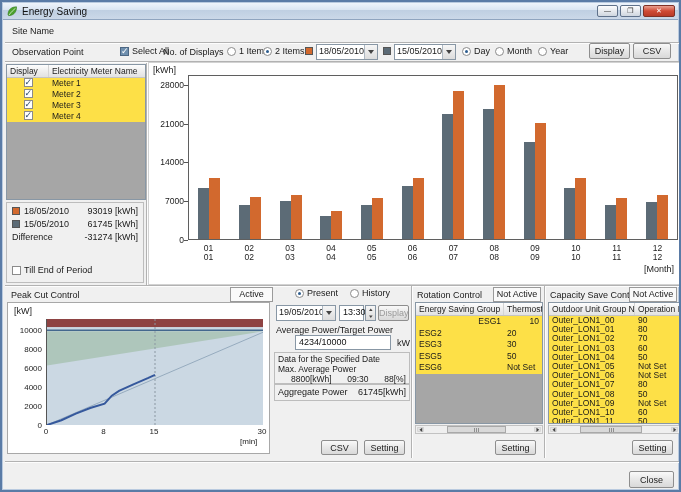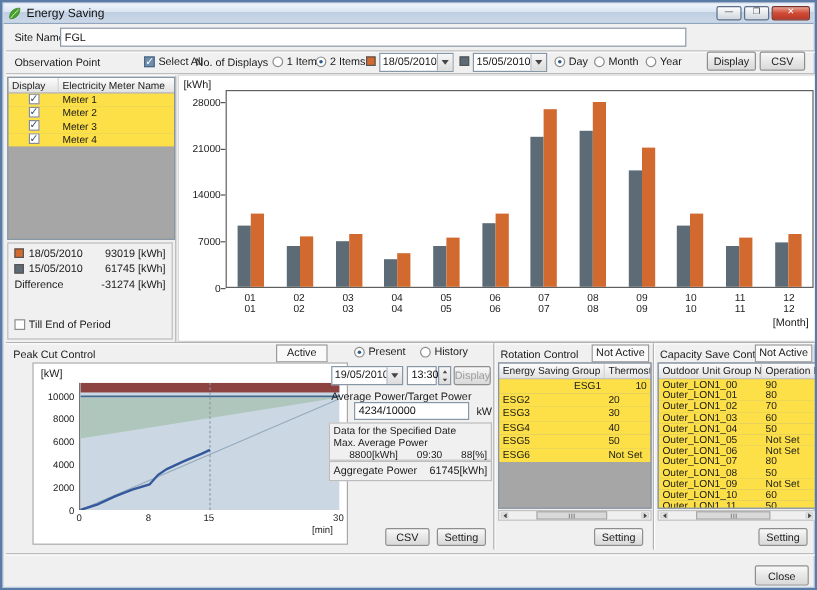--- a/index.html
+++ b/index.html
@@ -76,21 +76,20 @@
     </svg>
     <span class="title-text">Energy Saving</span>
     <div class="winbtn">—</div>
     <div class="winbtn">❐</div>
     <div class="winbtn close">✕</div>
   </div>
 
   <div class="client">
 
     <span class="lbl" style="left:7px;top:6px;">Site Name</span>
-    <input class="textbox" style="left: 45px; top: 3px; width: 522px; height: 16px;" readonly="" value="FGL">
     <div class="hsep" style="top:22px;"></div>
 
     <span class="lbl" style="left:7px;top:27px;">Observation Point</span>
     <span class="ctl" style="left:115px;top:26px;">
       <span class="cb checked filled"></span>
       <span>Select All</span>
     </span>
     <span class="lbl" style="left:158px;top:27px;">No. of Displays</span>
     <span class="ctl" style="left:222px;top:26px;">
       <span class="radio"></span>
@@ -308,21 +307,21 @@
     <div class="statusbox" style="left:225px;top:267px;width:43px;height:15px;">Active</div>
     <span class="ctl" style="left:290px;top:268px;">
       <span class="radio sel"></span>
       <span>Present</span>
     </span>
     <span class="ctl" style="left:345px;top:268px;">
       <span class="radio"></span>
       <span>History</span>
     </span>
 
-    <div class="chart-panel" style="left:2px;top:282px;width:263px;height:152px;border-color:#a8a8a8;margin-left:20px;">
+    <div class="chart-panel" style="left:2px;top:282px;width:263px;height:152px;border-color:#a8a8a8;">
       <span class="lbl" style="left:6px;top:3px;color:#222;">[kW]</span>
       <div>
           <div class="pytick" style="top: 118px;">0</div>
           <div class="pytick" style="top: 99.0714px;">2000</div>
           <div class="pytick" style="top: 80.1429px;">4000</div>
           <div class="pytick" style="top: 61.2143px;">6000</div>
           <div class="pytick" style="top: 42.2857px;">8000</div>
           <div class="pytick" style="top: 23.3571px;">10000</div>
         </div>
       <div style="position:absolute;left:38px;top:16px;width:216px;height:106px;border-left:1px solid #555;border-bottom:1px solid #555;">
@@ -400,24 +399,20 @@
           </div>
           <div class="trow" style="height: 11.5px;">
             <div class="cell" style="width: 88px; line-height: 11.5px;">ESG2</div>
             <div class="cell" style="flex: 1 1 0%; line-height: 11.5px;">20</div>
           </div>
           <div class="trow" style="height: 11.5px;">
             <div class="cell" style="width: 88px; line-height: 11.5px;">ESG3</div>
             <div class="cell" style="flex: 1 1 0%; line-height: 11.5px;">30</div>
           </div>
           <div class="trow" style="height: 11.5px;">
-            <div class="cell" style="width: 88px; line-height: 11.5px;">ESG4</div>
-            <div class="cell" style="flex: 1 1 0%; line-height: 11.5px;">40</div>
-          </div>
-          <div class="trow" style="height: 11.5px;">
             <div class="cell" style="width: 88px; line-height: 11.5px;">ESG5</div>
             <div class="cell" style="flex: 1 1 0%; line-height: 11.5px;">50</div>
           </div>
           <div class="trow" style="height: 11.5px;">
             <div class="cell" style="width: 88px; line-height: 11.5px;">ESG6</div>
             <div class="cell" style="flex: 1 1 0%; line-height: 11.5px;">Not Set</div>
           </div>
         </div>
     </div>
     <div class="hscroll" style="left:410px;top:405px;width:128px;">

